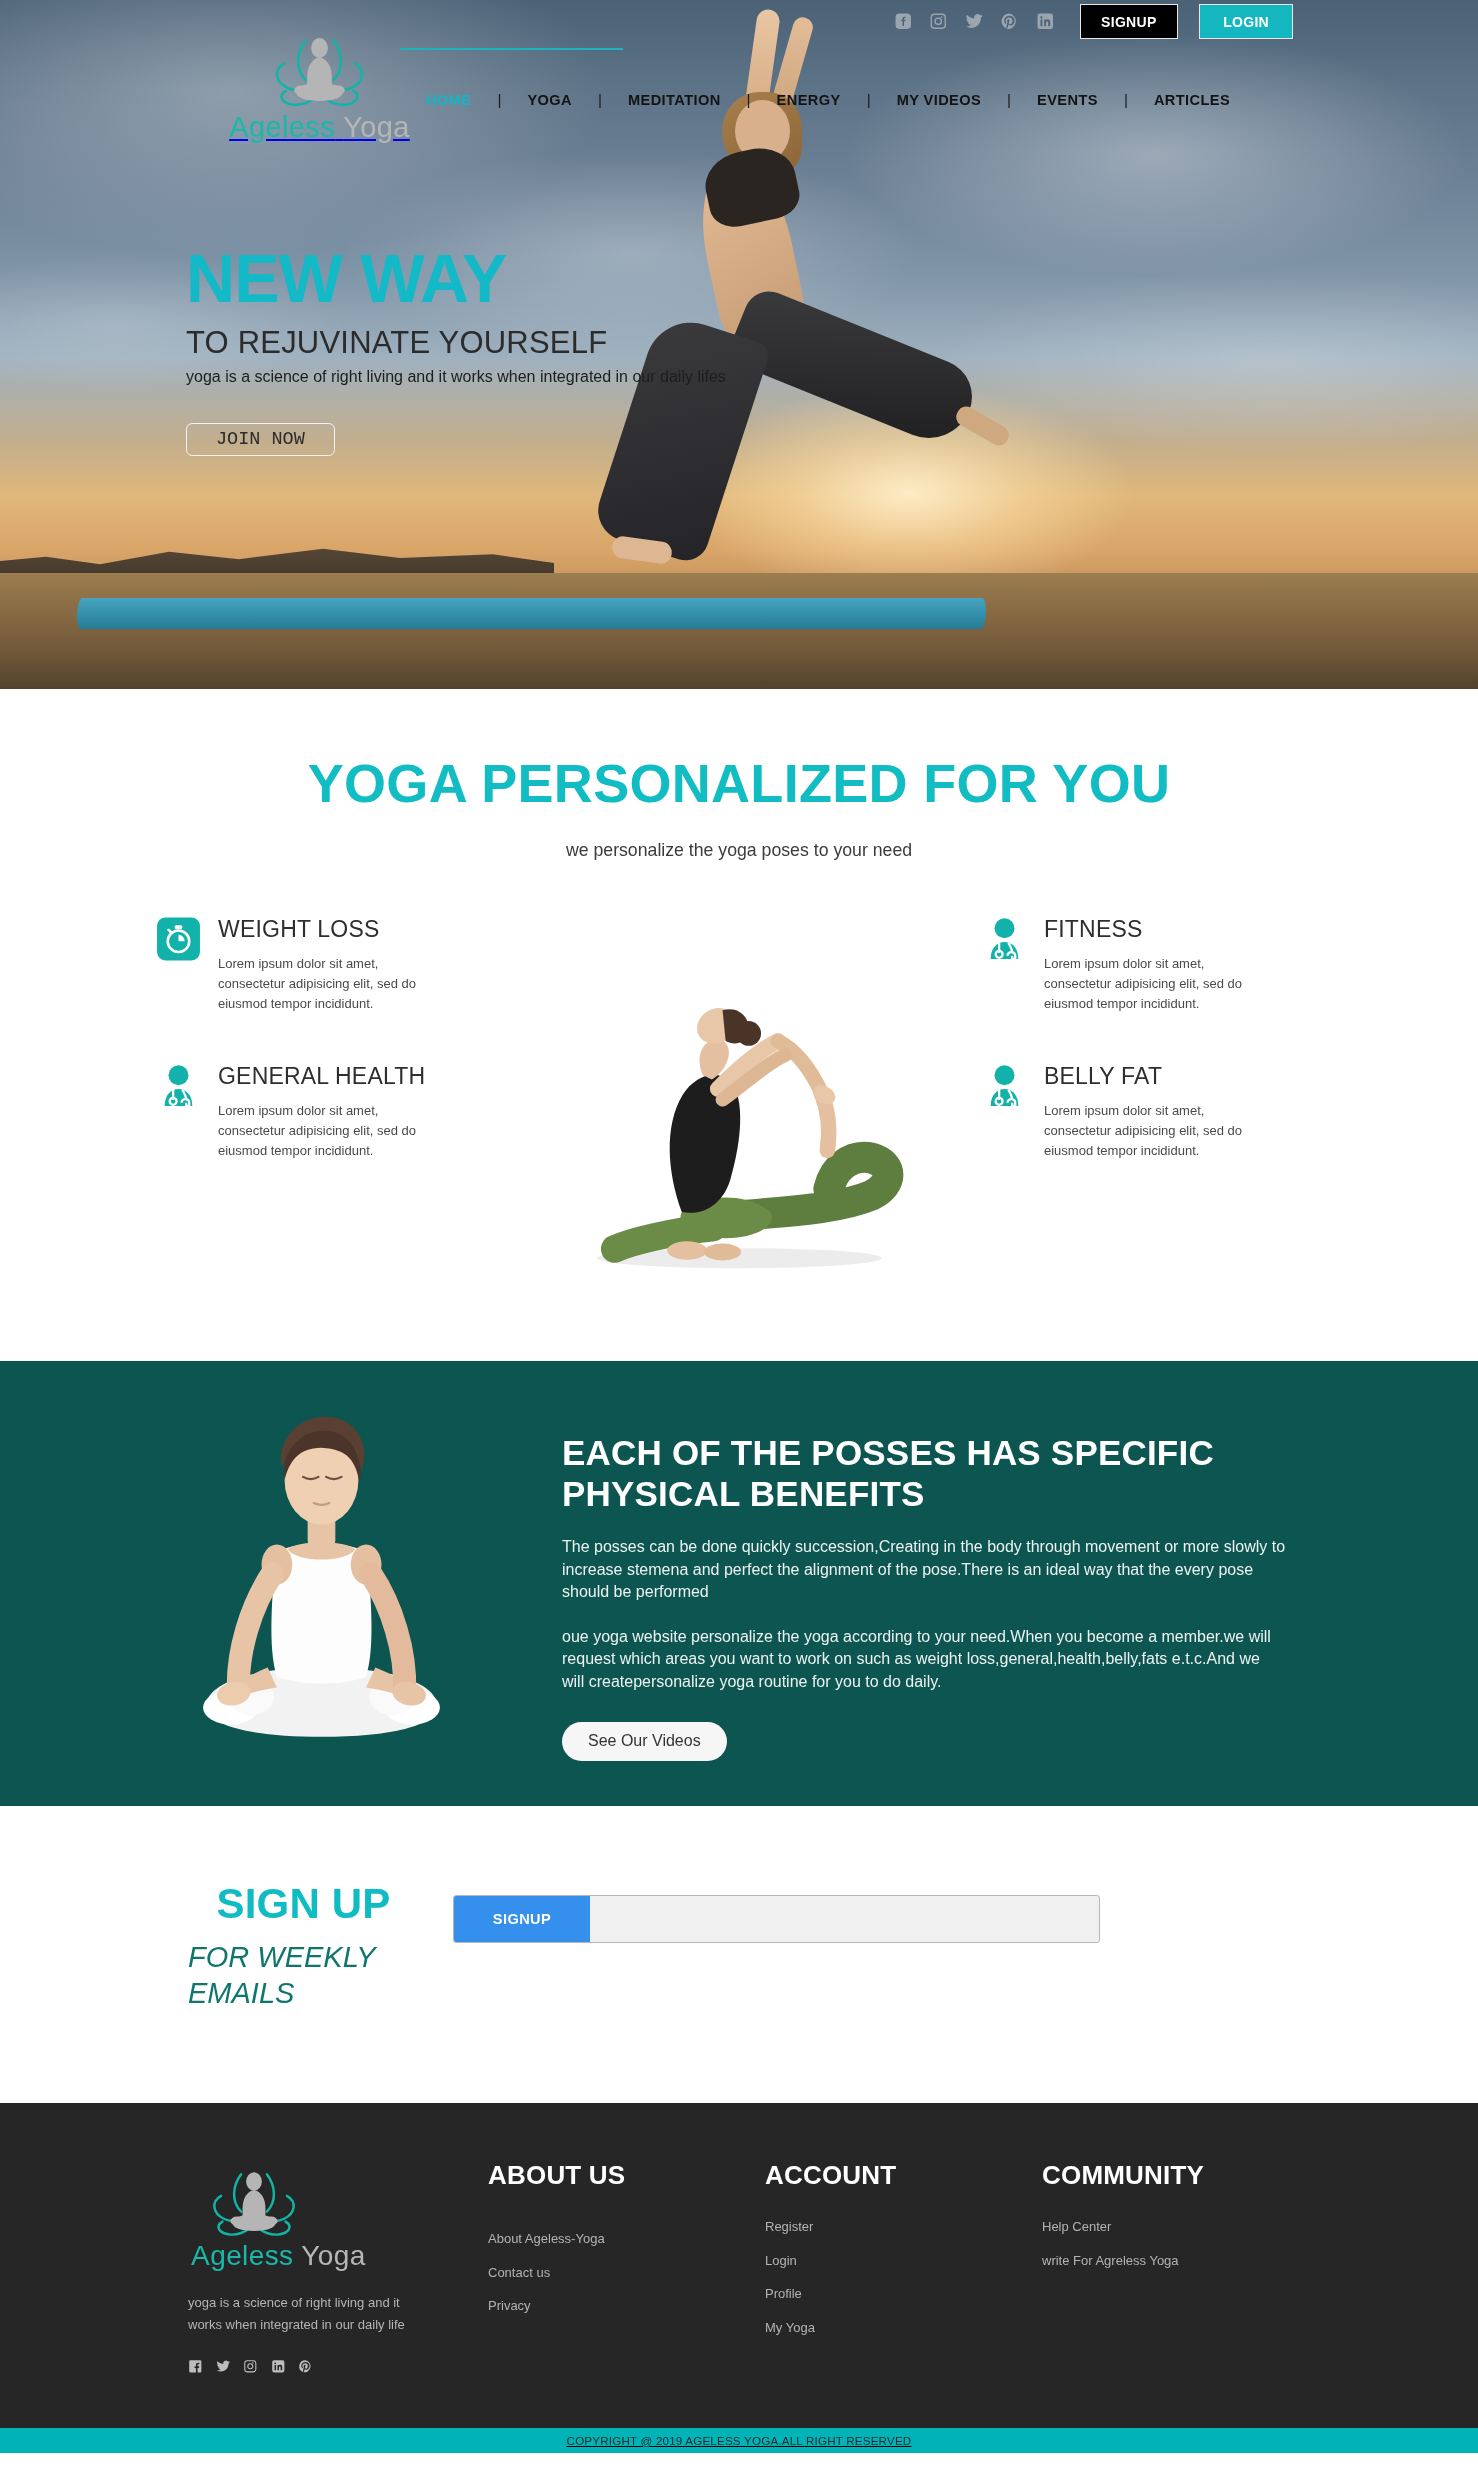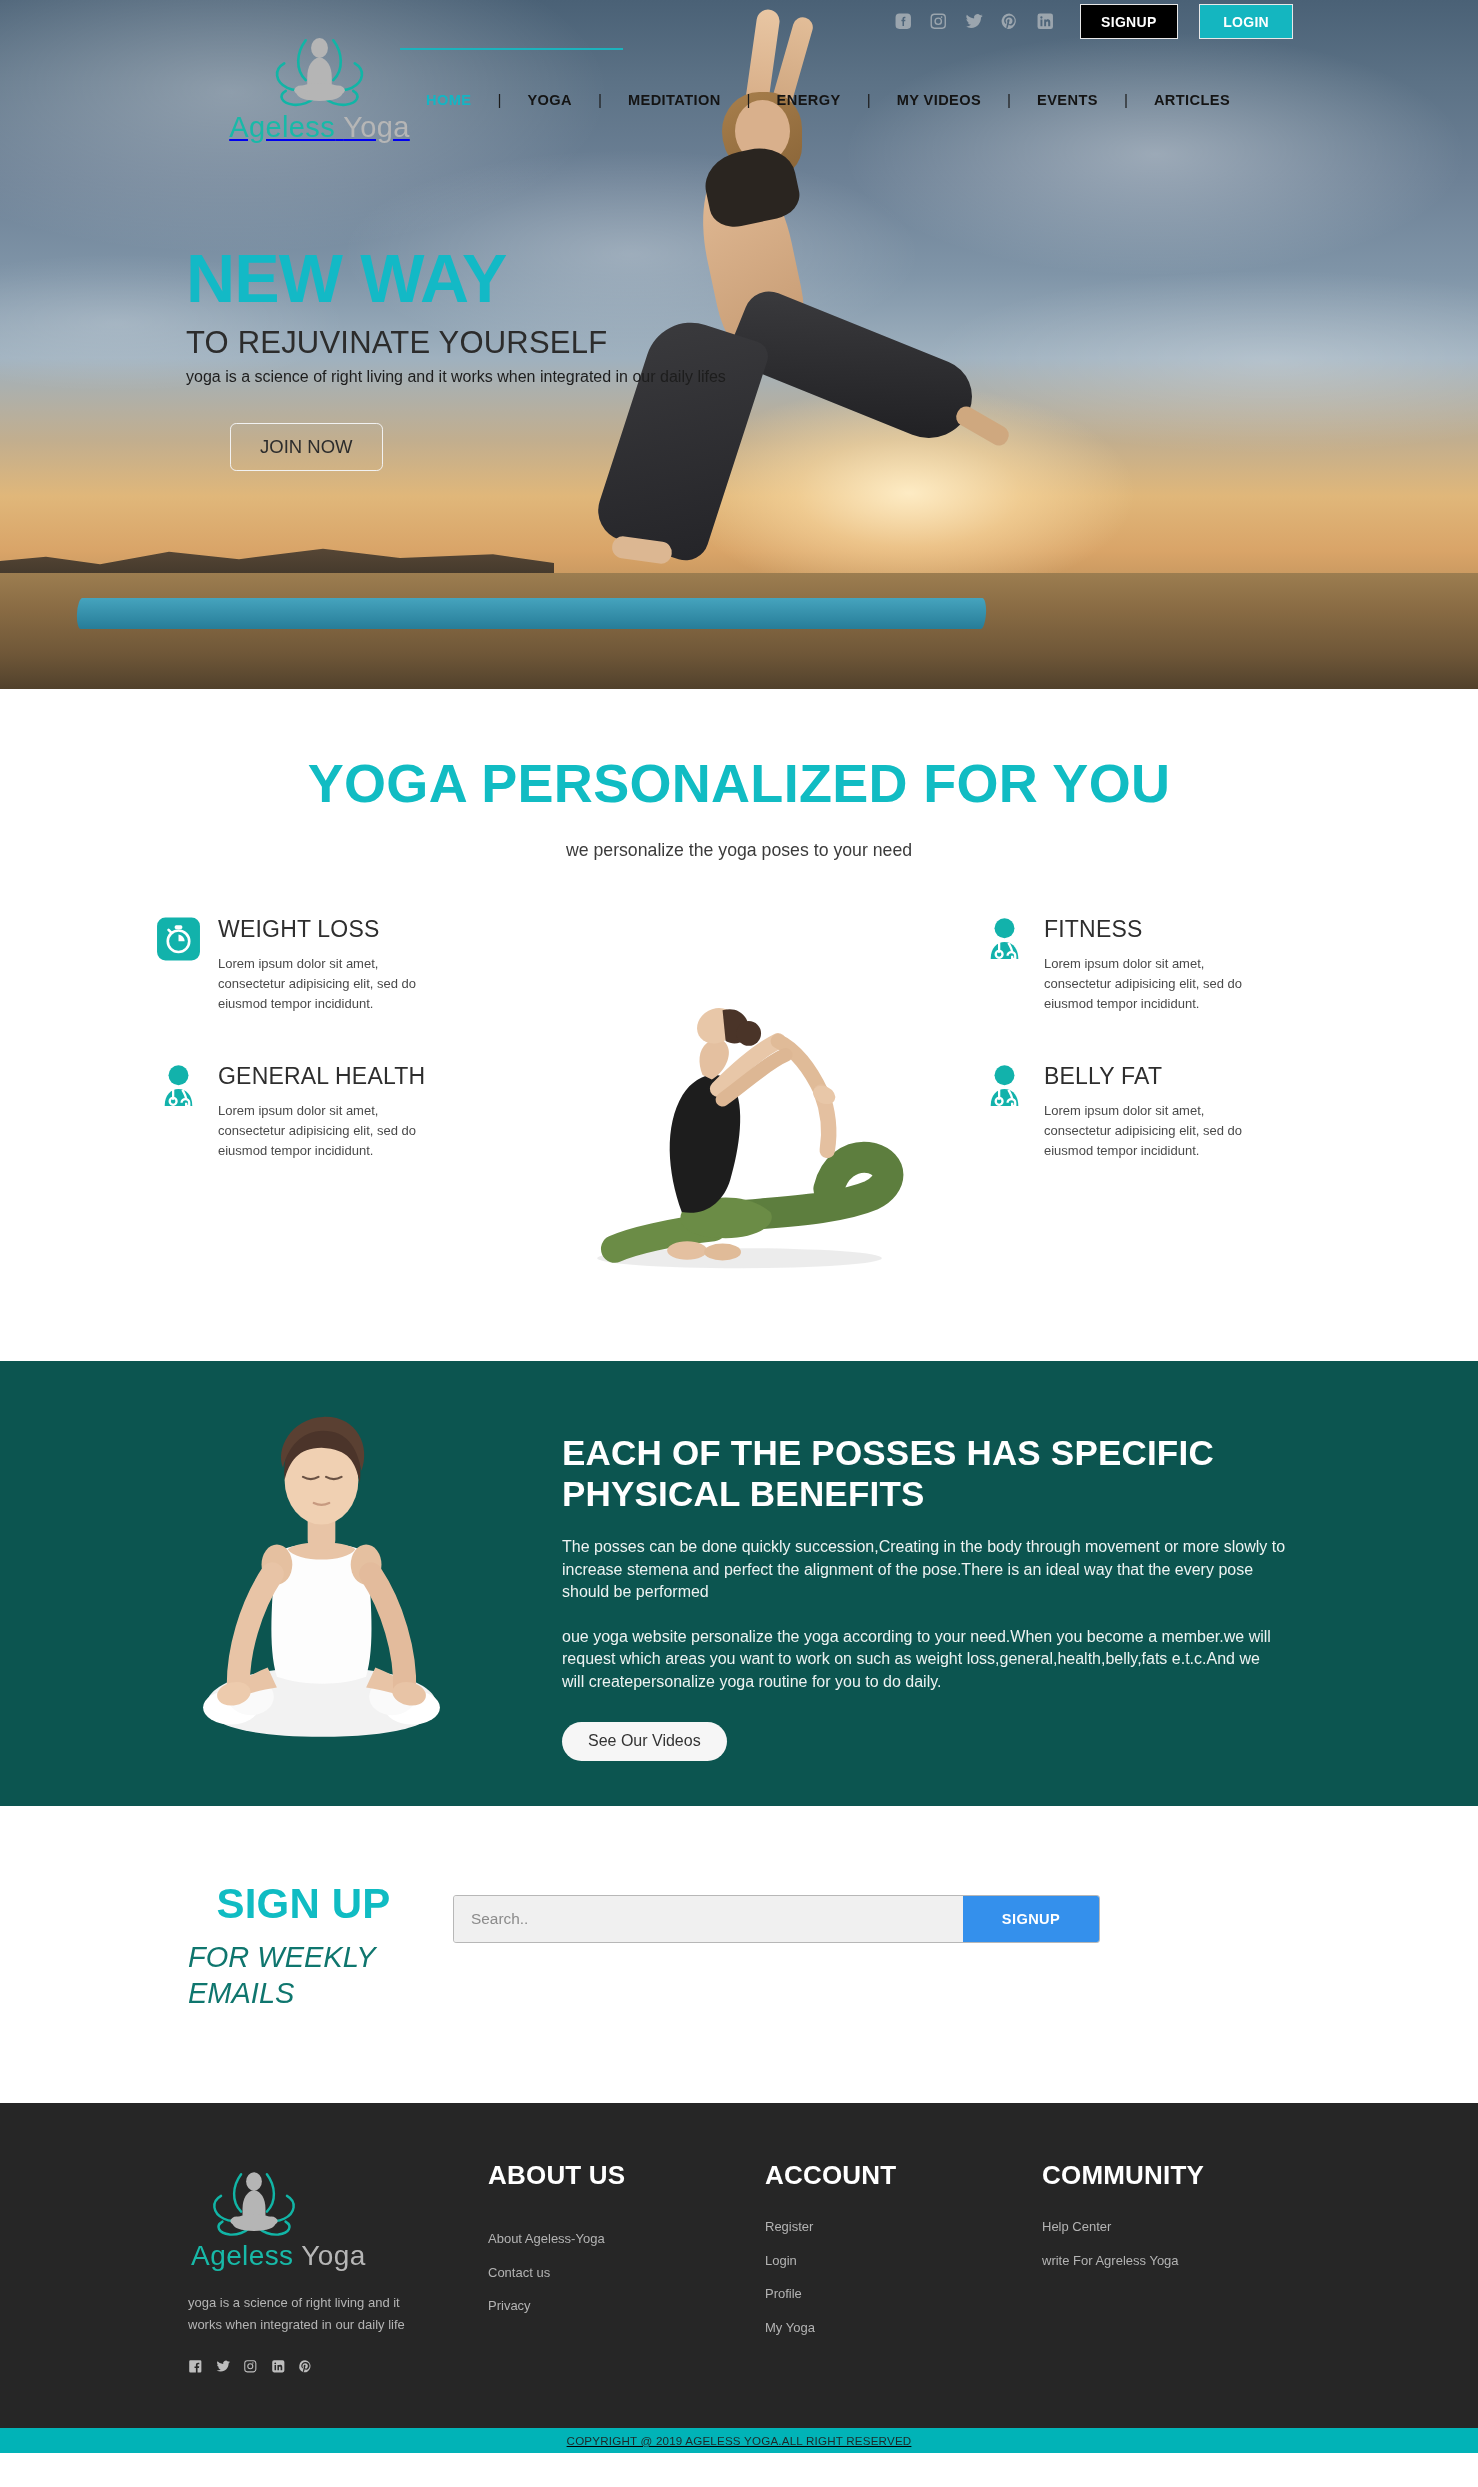--- a/index.html
+++ b/index.html
@@ -139,23 +139,22 @@
   .hero-copy { position: absolute; left: 186px; top: 246px; z-index: 6; }
   .hero-h1 {
     color: #13b9c6; font-size: 68px; line-height: .95; font-weight: bold;
     letter-spacing: -0.8px; max-width: 477px;
   }
   .hero-h2 { color: #2c2c2c; font-size: 31px; margin-top: 14px; letter-spacing: 0.2px; }
   .hero-sub { color: #1d1d1d; font-size: 16px; margin-top: 7.7px; }
   .btn-join {
     margin-top: 37px; background: transparent; color: #2c2c2c;
     border: 1.5px solid #f2f2f2; border-radius: 6.2px;
-    font-size: 18.5px; padding: 12px 29px; cursor: pointer;
-    font-family: Liberation Sans, sans-serif;
-    margin-left: 44px;
+    font-size: 18.5px; padding: 5px 29px; cursor: pointer;
+    font-family: Liberation Mono, monospace;
   }
 
   
   .personal { background: #fff; padding: 63px 0 69px; }
   .personal h2 {
     text-align: center; color: #11bcc3; font-size: 54px; font-weight: bold;
     letter-spacing: 0.3px;
   }
   .personal .lead { text-align: center; color: #3b3b3b; font-size: 17.7px; margin-top: 26px; }
   .feature-grid {
@@ -494,21 +493,20 @@
     <button class="btn-videos">See Our Videos</button>
   </div>
 </section>
 
 <section class="signup">
   <div class="su-left">
     <h2>SIGN UP</h2>
     <div class="sub">FOR WEEKLY EMAILS</div>
   </div>
   <div class="su-form">
-    <input type="text" placeholder="Search.." style="">
     <button>SIGNUP</button>
   </div>
 </section>
 
 <footer class="footer">
   <div class="footer-inner">
 
     <div class="f-brand">
       <a href="#" style="text-decoration:none;display:block;">
         <svg class="logo-mark" viewBox="0 0 160 120">

